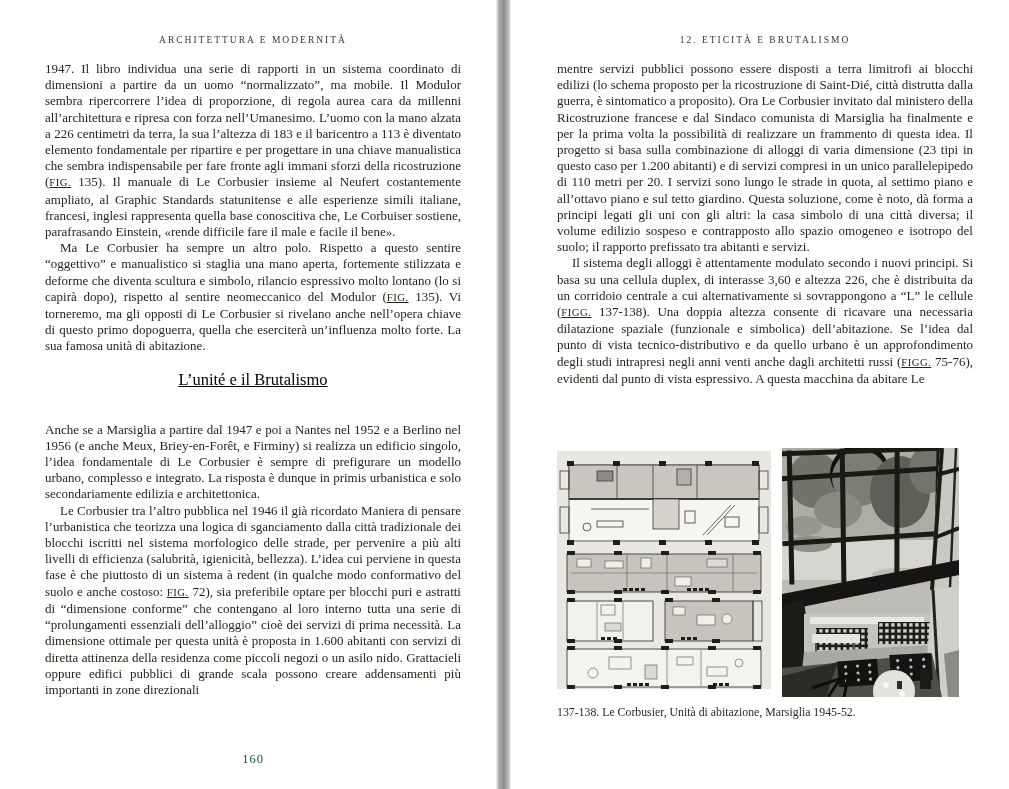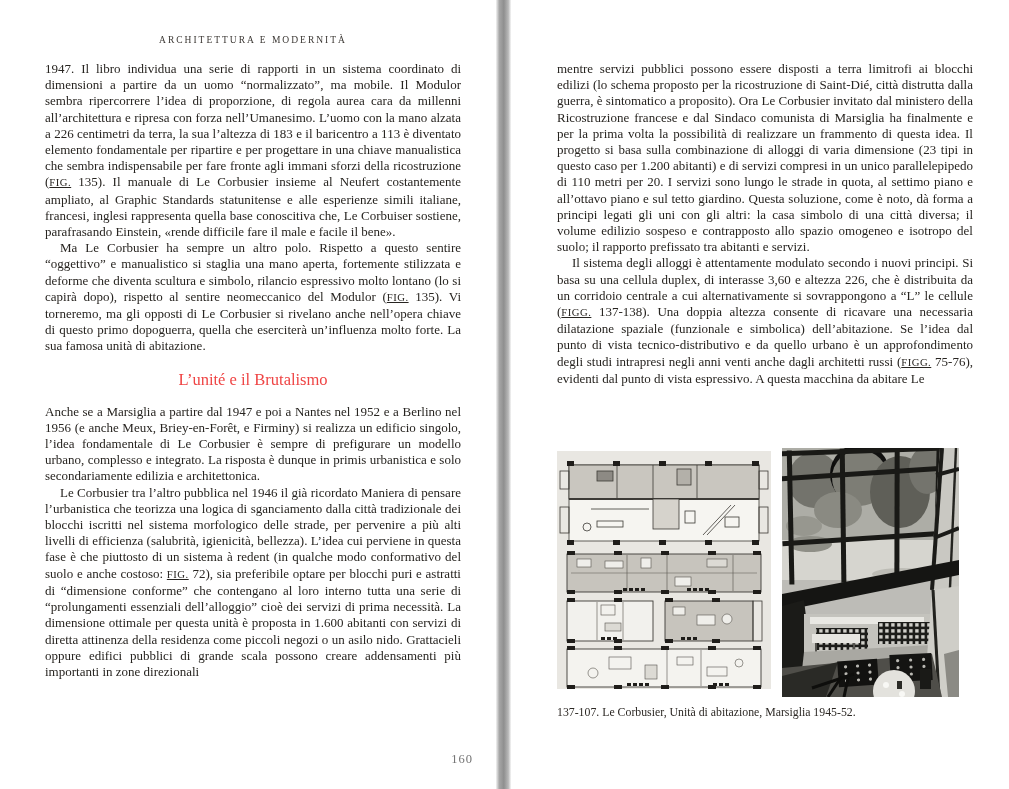--- a/index.html
+++ b/index.html
@@ -18,28 +18,29 @@
     position:absolute;top:35px;left:0;width:100%;text-align:center;
     font-size:9.5px;letter-spacing:2px;color:#3b3733;white-space:nowrap;
   }
   .body-text{position:absolute;top:61px;left:0;width:100%;}
   .body-text p{
     margin:0;font-size:13px;line-height:16.2px;text-align:justify;
     text-justify:inter-word;hyphens:none;
   }
   .indent{text-indent:15px;}
   .section-heading{
-    font-size:16.5px;font-weight:400;text-align:center;margin:15px 0 14px 0;
-    color:#ef4444;
+    font-size:16.5px;font-weight:400;text-align:center;margin:15px 0 32px 0;
+    color:#000000;
+    text-decoration:underline;
   }
   .it{}
   .sc{font-size:0.82em;letter-spacing:0.5px;text-decoration:underline;}
   .page-number{
-    position:absolute;top:752px;left:12px;width:100%;text-align:right;
-    font-size:12.5px;letter-spacing:1px;color:#737373;
+    position:absolute;top:752px;left:0;width:100%;text-align:center;
+    font-size:12.5px;letter-spacing:1px;color:#14532d;
   }
   .figures-row{position:absolute;top:448px;left:0;width:100%;height:250px;}
   .fig-plans{position:absolute;left:0;top:3px;width:214px;height:238px;}
   .fig-photo{position:absolute;left:225px;top:0;width:177px;height:249px;}
   .fig-caption{
     position:absolute;top:705px;left:0;width:100%;
     font-size:11.8px;color:#2c2824;text-align:left;
   }
   svg{display:block;}
 </style>
@@ -58,20 +59,21 @@
       <p><span>Anche se a Marsiglia a partire dal 1947 e poi a Nantes nel 1952 e a Berlino nel 1956 (e anche Meux, Briey-en-Forêt, e Firminy) si realizza un edificio singolo, l’idea fondamentale di Le Corbusier è sempre di prefigurare un modello urbano, complesso e integrato. La risposta è dunque </span><span class="it">in primis</span><span> urbanistica e solo secondariamente edilizia e architettonica.</span></p>
       <p class="indent"><span>Le Corbusier tra l’altro pubblica nel 1946 il già ricordato </span><span class="it">Maniera di pensare l’urbanistica</span><span> che teorizza una logica di sganciamento dalla città tradizionale dei blocchi iscritti nel sistema morfologico delle strade, per pervenire a più alti livelli di efficienza (salubrità, igienicità, bellezza). L’idea cui perviene in questa fase è che piuttosto di un sistema </span><span class="it">à redent</span><span> (in qualche modo conformativo del suolo e anche costoso: </span><span class="sc">FIG.</span><span> 72), sia preferibile optare per blocchi puri e astratti di “dimensione conforme” che contengano al loro interno tutta una serie di “prolungamenti essenziali dell’alloggio” cioè dei servizi di prima necessità. La dimensione ottimale per questa unità è proposta in 1.600 abitanti con servizi di diretta attinenza della residenza come piccoli negozi o un asilo nido. Grattacieli oppure edifici pubblici di grande scala possono creare addensamenti più importanti in zone direzionali</span></p>
     </div>
 
     <div class="page-number">160</div>
   </div>
 
   <div class="gutter"></div>
 
   <div class="page page-right">
+    <div class="running-head">12. ETICITÀ E BRUTALISMO</div>
 
     <div class="body-text">
       <p><span>mentre servizi pubblici possono essere disposti a terra limitrofi ai blocchi edilizi (lo schema proposto per la ricostruzione di Saint-Dié, città distrutta dalla guerra, è sintomatico a proposito). Ora Le Corbusier invitato dal ministero della Ricostruzione francese e dal Sindaco comunista di Marsiglia ha finalmente e per la prima volta la possibilità di realizzare un frammento di questa idea. Il progetto si basa sulla combinazione di alloggi di varia dimensione (23 tipi in questo caso per 1.200 abitanti) e di servizi compresi in un unico parallelepipedo di 110 metri per 20. I servizi sono lungo le strade in quota, al settimo piano e all’ottavo piano e sul tetto giardino. Questa soluzione, come è noto, dà forma a principi legati gli uni con gli altri: la casa simbolo di una città diversa; il volume edilizio sospeso e contrapposto allo spazio omogeneo e isotropo del suolo; il rapporto prefissato tra abitanti e servizi.</span></p>
       <p class="indent"><span>Il sistema degli alloggi è attentamente modulato secondo i nuovi principi. Si basa su una cellula duplex, di interasse 3,60 e altezza 226, che è distribuita da un corridoio centrale a cui alternativamente si sovrappongono a “L” le cellule (</span><span class="sc">FIGG.</span><span> 137-138). Una doppia altezza consente di ricavare una necessaria dilatazione spaziale (funzionale e simbolica) dell’abitazione. Se l’idea dal punto di vista tecnico-distributivo e da quello urbano è un approfondimento degli studi intrapresi negli anni venti anche dagli architetti russi (</span><span class="sc">FIGG.</span><span> 75-76), evidenti dal punto di vista espressivo. A questa macchina da abitare Le</span></p>
     </div>
 
     <div class="figures-row">
 
       <div class="fig-plans">
         <svg viewBox="0 0 214 238" width="214" height="238">
@@ -316,17 +318,17 @@
             <circle cx="112" cy="243" r="21" fill="#e3e2dd"></circle>
             <circle cx="104" cy="237" r="3" fill="#f8f8f5"></circle>
             <rect x="115" y="233" width="5" height="8" fill="#2a2a26"></rect>
             <circle cx="120" cy="246" r="3" fill="#f8f8f5"></circle>
           </g>
           <rect x="138" y="221" width="11" height="20" fill="#1a1a17"></rect>
         </svg>
       </div>
     </div>
 
-    <div class="fig-caption">137-107. Le Corbusier, Unità di abitazione, Marsiglia 1945-52.</div>
+    <div class="fig-caption">137-138. Le Corbusier, Unità di abitazione, Marsiglia 1945-52.</div>
 
   </div>
 
 </div>
 
 </body></html>

